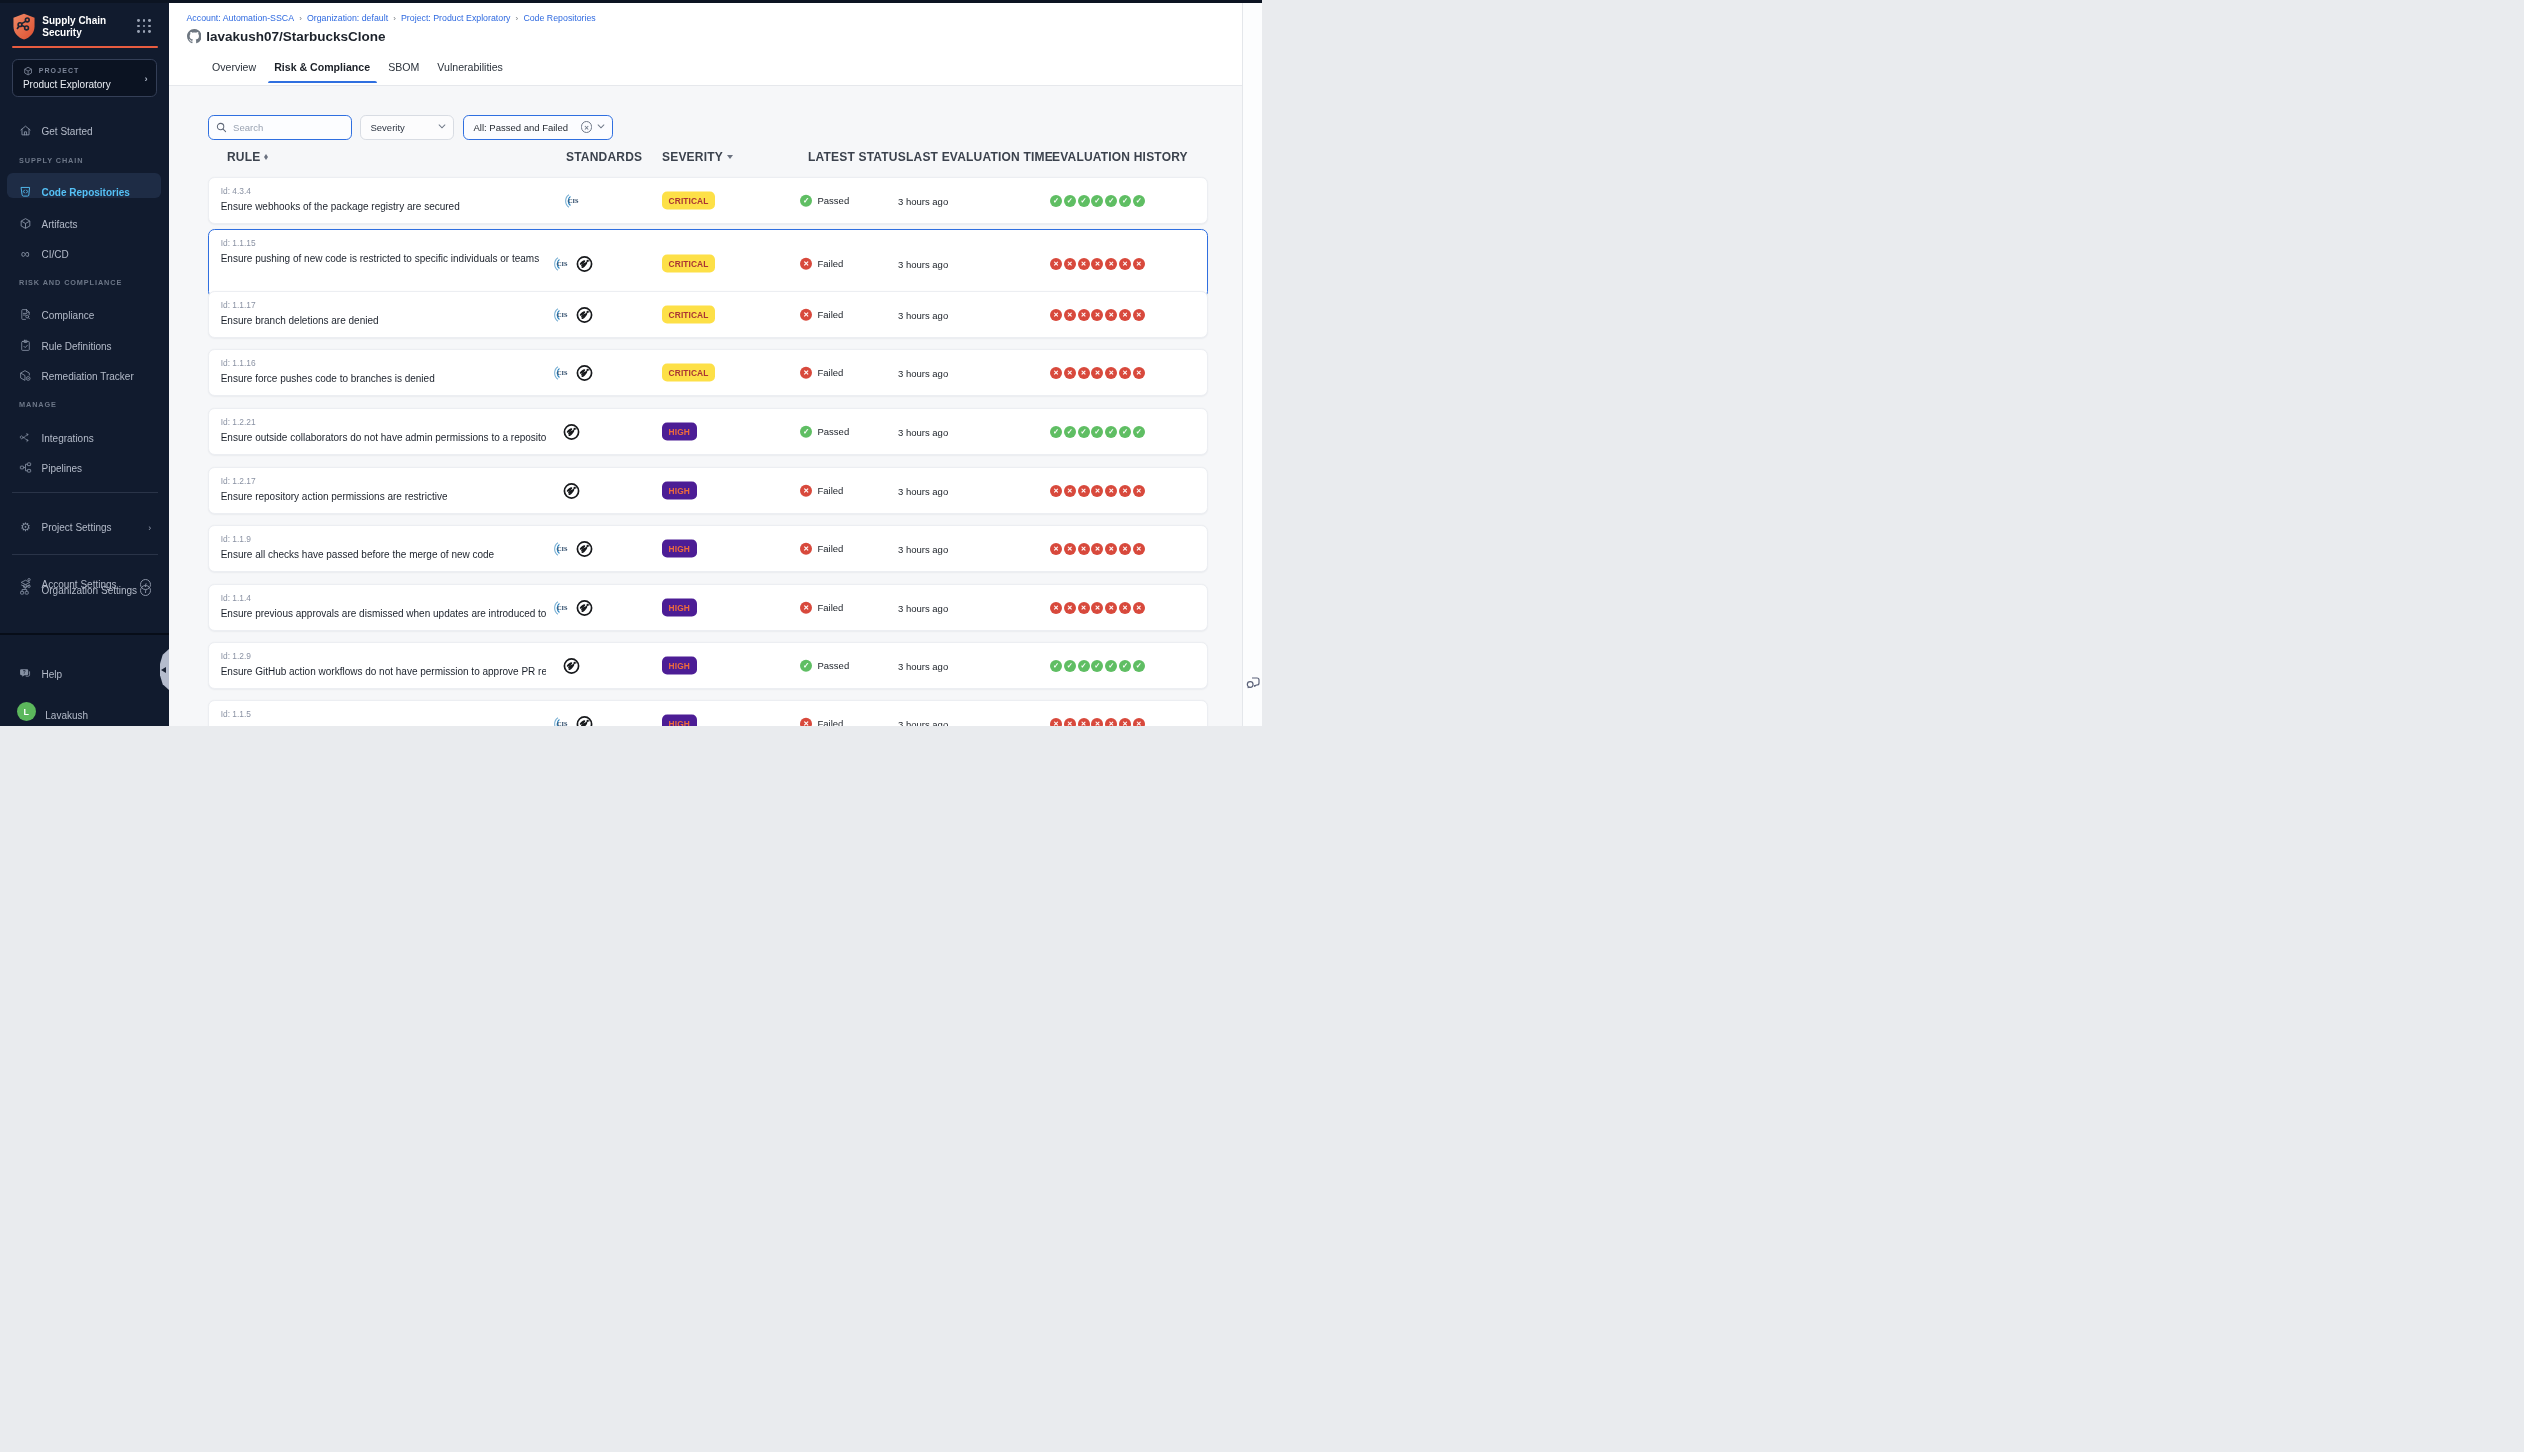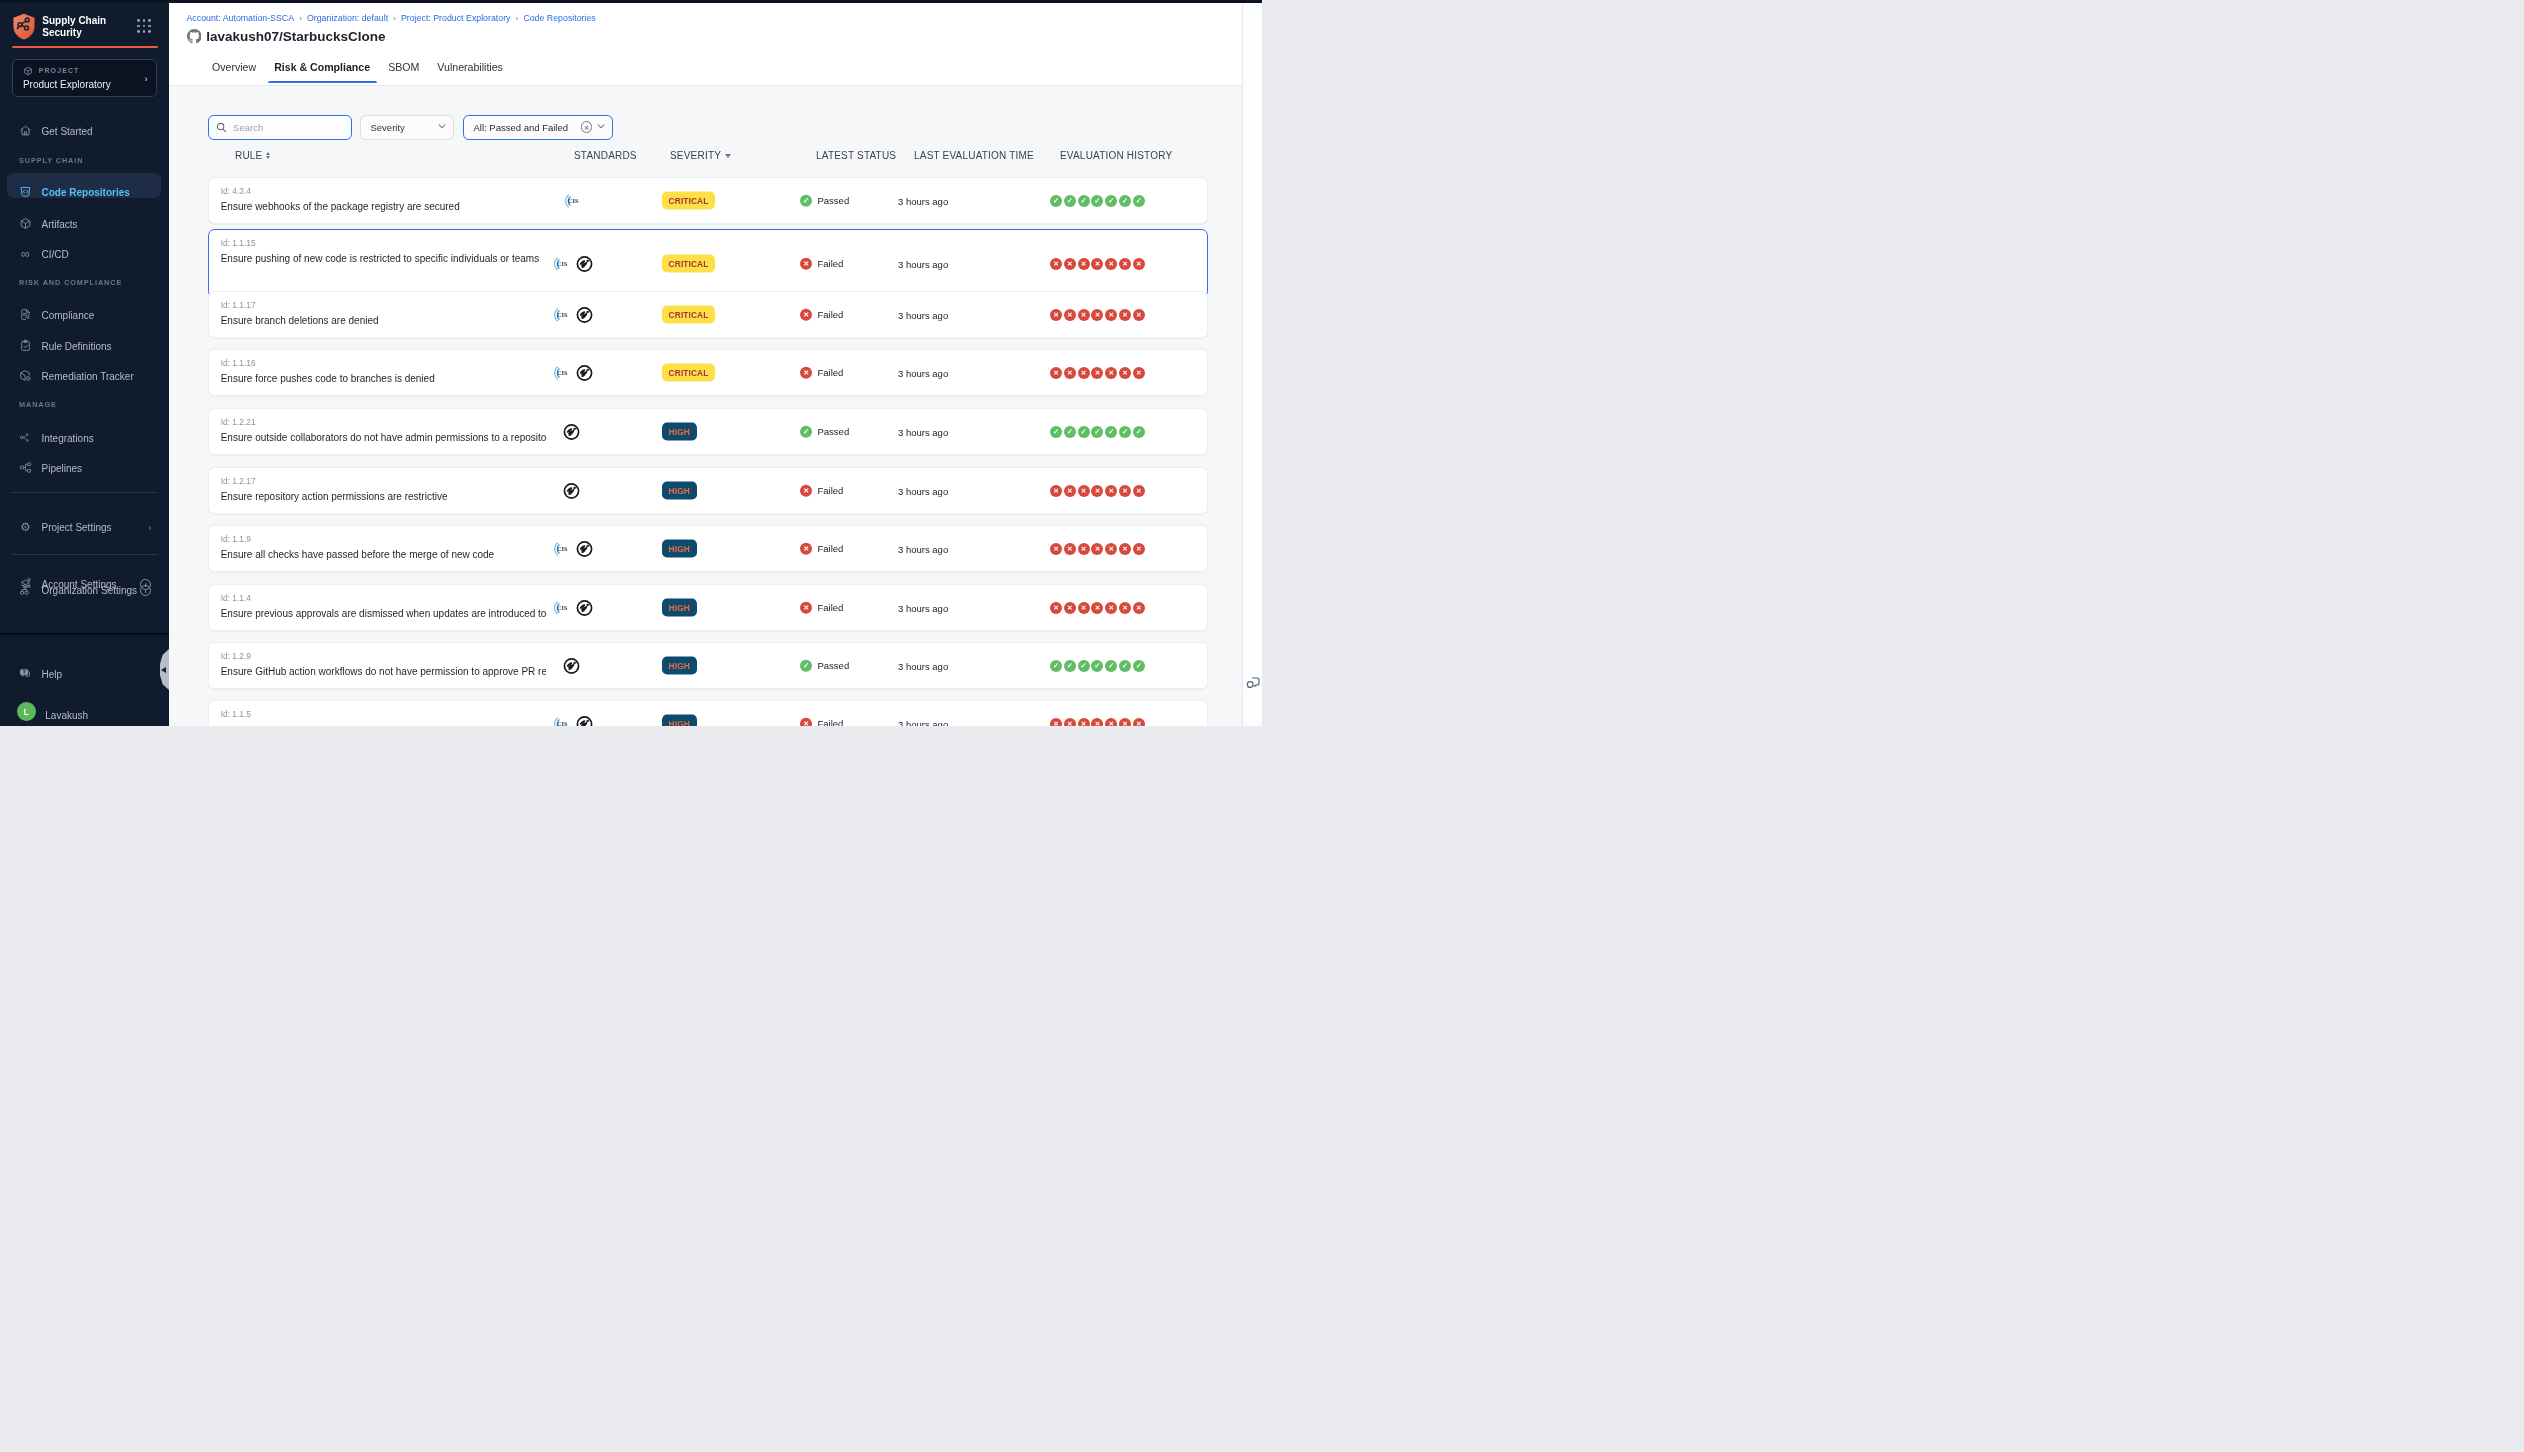--- a/index.html
+++ b/index.html
@@ -58,38 +58,38 @@
   .search-box input::placeholder { color:#9aa3b2; }
   .dropdown { position:absolute; top:28.5px; height:25px; border-radius:5.8px; display:flex; align-items:center; cursor:pointer; font-size:9.5px; }
   .dd-severity { left:191px; width:94px; border:0.7px solid #d8dce3; background:#fcfcfd; color:#2d3542; }
   .dd-severity .lbl { margin-left:9.5px; }
   .dd-status { left:294px; width:150px; border:1.1px solid #2f6fe0; background:#fbfcff; color:#1f252d; }
   .dd-status .lbl { margin-left:9.5px; }
   .chev { margin-left:auto; margin-right:7.3px; }
   .xcirc { margin-left:auto; width:11.7px; height:11.7px; border:1.1px solid #6f7887; border-radius:50%; color:#6f7887; font-size:6.2px; display:flex; align-items:center; justify-content:center; font-weight:bold; }
   .xcirc + .chev { margin-left:4.4px; }
 
-  .thead { position:absolute; top:64px; left:16px; right:0; height:14.6px; font-size:10px; font-weight:normal; color:#3b424d; letter-spacing:0.2px; }
+  .thead { position:absolute; top:64px; left:8px; right:0; height:14.6px; font-size:12px; font-weight:bold; color:#3b424d; letter-spacing:0.2px; }
   .th { position:absolute; display:flex; align-items:center; gap:3.7px; }
   .sorter { display:flex; flex-direction:column; gap:0.7px; }
   .sorter i { width:0; height:0; border-left:2.9px solid transparent; border-right:2.9px solid transparent; }
   .sorter .up { border-bottom:3.7px solid #6b7280; }
   .sorter .dn { border-top:3.7px solid #6b7280; }
   .tri-dn { width:0; height:0; border-left:3.7px solid transparent; border-right:3.7px solid transparent; border-top:4.4px solid #6b7280; }
 
   .row { position:absolute; left:39px; width:1000px; height:47px; background:#fff; border:0.7px solid #eceef2; border-radius:6.6px; box-shadow:0 0.7px 1.5px rgba(20,30,50,.05); cursor:pointer; }
   .row.selected { border:1.5px solid #2f6fe0; height:69px; }
   .rule-id { position:absolute; left:11.7px; top:8px; font-size:8.4px; color:#8a92a3; }
   .rule-text { position:absolute; left:11.7px; top:23.4px; font-size:10px; color:#1b212b; white-space:nowrap; max-width:325px; overflow:hidden; }
   .standards { position:absolute; left:343px; top:50%; transform:translateY(-50%); display:flex; gap:7.3px; align-items:center; }
   .standards.single { left:354px; }
   .std-icon { width:17px; height:17px; }
   .badge { position:absolute; left:453px; top:50%; transform:translateY(-50%); padding:4.4px 6.6px; border-radius:5.1px; font-size:8.4px; font-weight:bold; letter-spacing:0.1px; }
   .badge.critical { background:#fde047; color:#a93434; }
-  .badge.high { background:#0c4a6e; color:#ee6b3c;text-align:right; }
+  .badge.high { background:#4c1d95; color:#ee6b3c;text-align:right; }
   .status { position:absolute; left:591px; top:50%; transform:translateY(-50%); display:flex; align-items:center; gap:5.1px; font-size:9.5px; color:#21262d; }
   .dot { width:12.4px; height:12.4px; border-radius:50%; color:#fff; display:flex; align-items:center; justify-content:center; font-weight:bold; }
   .dot.pass { background:#5fbe63; } .dot.pass::after { content:"✓"; font-size:7.7px; }
   .dot.fail { background:#d8493c; } .dot.fail::after { content:"✕"; font-size:7px; }
   .time { position:absolute; left:689px; top:50%; transform:translateY(-50%); font-size:9.5px; color:#21262d; }
   .history { position:absolute; left:841px; top:50%; transform:translateY(-50%); display:flex; gap:1.8px; }
   .hicon { width:12px; height:12px; border-radius:50%; color:#fff; display:flex; align-items:center; justify-content:center; font-weight:bold; }
   .hicon.pass { background:#5fbe63; } .hicon.pass::after { content:"✓"; font-size:7.3px; }
   .hicon.fail { background:#d8493c; } .hicon.fail::after { content:"✕"; font-size:6.6px; }
 

